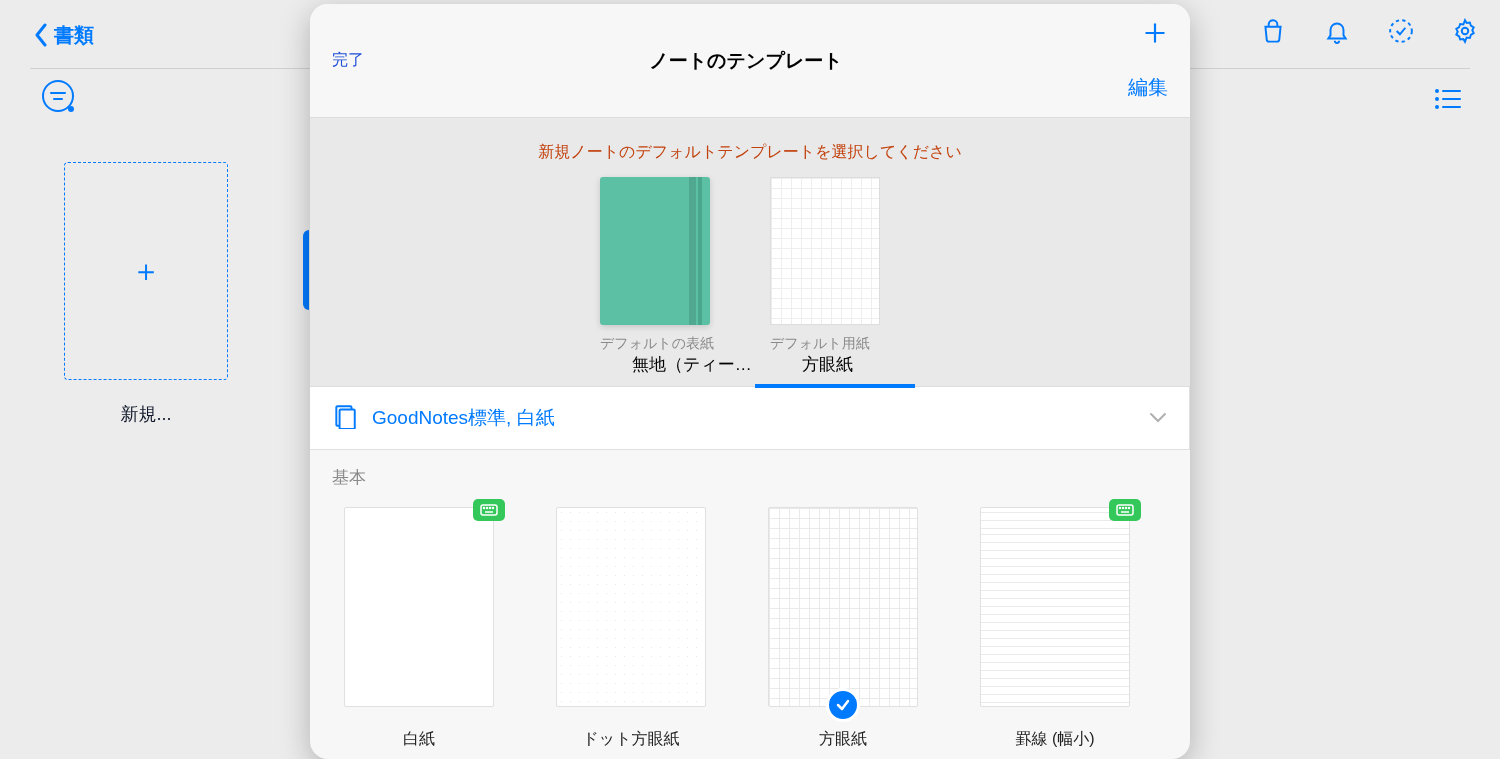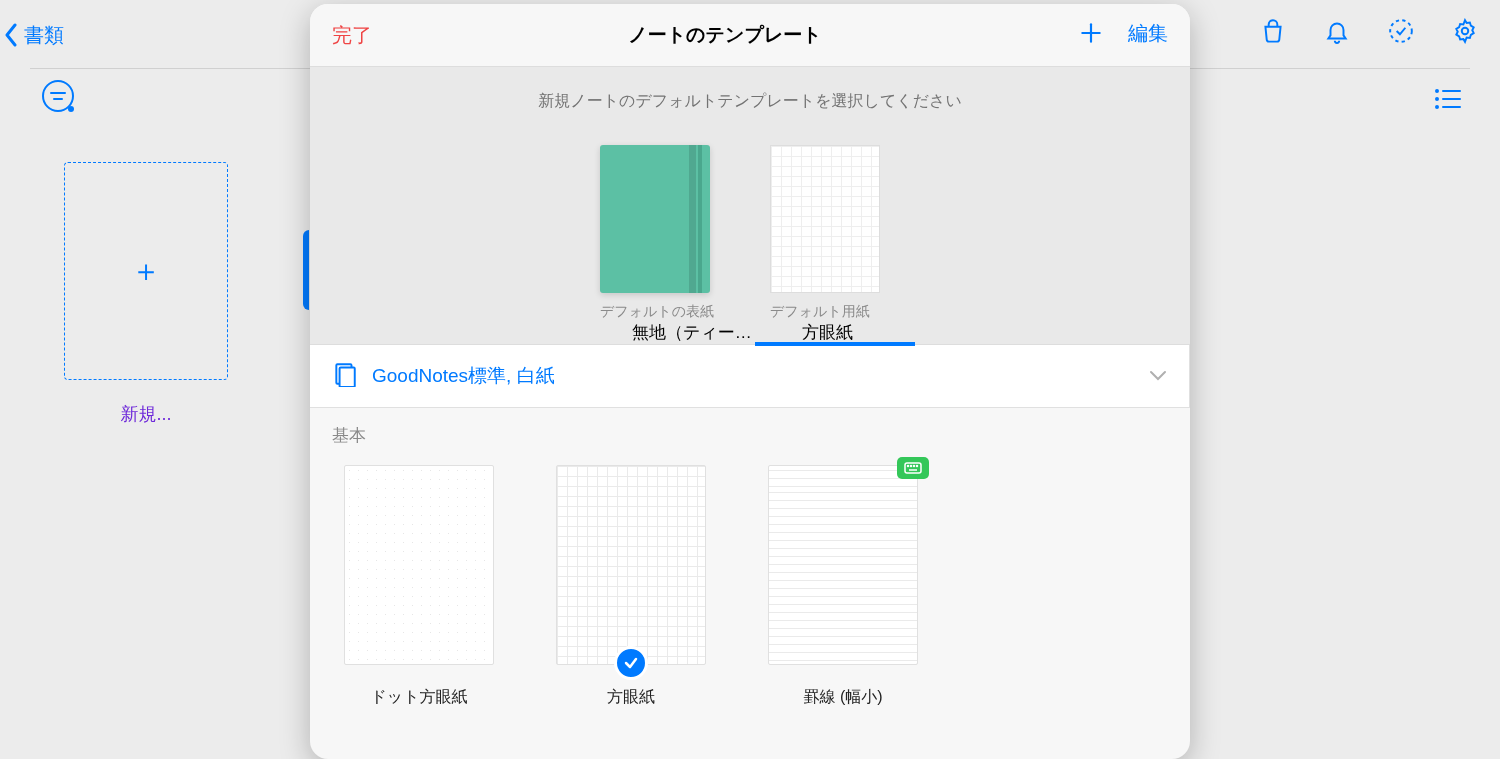--- a/index.html
+++ b/index.html
@@ -17,21 +17,22 @@
       background: #ececec;
     }
     .top-bar {
       position: absolute;
       top: 0;
       left: 0;
       right: 0;
       height: 70px;
       display: flex;
       align-items: center;
-      padding: 0 4px;
+      padding: 0 34px;
+      font-weight: bold;
     }
     .back-nav {
       display: flex;
       align-items: center;
       gap: 6px;
       color: #007aff;
       font-size: 20px;
       cursor: pointer;
     }
     .back-chevron {
@@ -100,21 +101,21 @@
       cursor: pointer;
       background: #ececec;
     }
     .dashed-box .plus {
       font-size: 30px;
       color: #007aff;
       font-weight: 300;
     }
     .new-label {
       margin-top: 22px;
-      color: #6d28d9;
+      color: #0f172a;
       font-size: 18px;
     }
     .selection-bar {
       position: absolute;
       top: 230px;
       left: 303px;
       width: 6px;
       height: 80px;
       background: #007aff;
       border-radius: 6px 0 0 6px;
@@ -134,47 +135,48 @@
       flex-direction: column;
     }
     .modal-header {
       display: flex;
       align-items: center;
       justify-content: space-between;
       padding: 16px 22px;
       background: #f7f7f7;
     }
     .done-btn {
-      color: #ef4444;
-      font-size: 20px;
+      color: #1d4ed8;
+      font-size: 16px;
       cursor: pointer;
     }
     .modal-title {
       font-size: 19px;
       font-weight: 600;
       color: #000;
     }
     .header-right {
       display: flex;
-      align-items: flex-start;
+      align-items: flex-end;
       gap: 24px;
+      flex-direction: column;
     }
     .add-btn { color: #007aff; cursor: pointer; }
     .edit-btn { color: #007aff; font-size: 20px; cursor: pointer; }
     .modal-top-section {
       background: #e9e9e9;
       padding: 24px 0 0 0;
       text-align: center;
       border-top: 1px solid #ddd;
       border-bottom: 1px solid #ddd;
     }
     .instruction {
-      color: #737373;
+      color: #c2410c;
       font-size: 16px;
-      margin-bottom: 33px;
+      margin-bottom: 14px;
     }
     .defaults-row {
       display: flex;
       justify-content: center;
       gap: 40px;
       padding-bottom: 0;
     }
     .default-item { text-align: left; width: 130px; position: relative; }
     .cover-thumb {
       width: 110px; height: 148px;
@@ -223,21 +225,21 @@
     }
     .default-item.active::after {
       content: '';
       position: absolute;
       left: -15px;
       right: -15px;
       bottom: -2px;
       height: 4px;
       background: #007aff;
     }
-    .default-item { padding-bottom: 0; }
+    .default-item { padding-bottom: 10px; }
     .filter-row {
       display: flex;
       background: #fff;
       border-bottom: 1px solid #e0e0e0;
       justify-content: flex-end;
     }
     .filter-cell {
       flex: 1;
       display: flex;
       align-items: center;
@@ -435,20 +437,35 @@
             <polyline points="2,3 9,10 16,3"></polyline>
           </svg>
       </span>
     </div>
   </div>
 
   <div class="category-label">基本</div>
 
   <div class="templates-grid">
     <div class="template-item">
+      <div class="template-thumb">
+        <div class="keyboard-badge">
+          <svg width="18" height="12" viewBox="0 0 18 12" fill="none" stroke="#fff" stroke-width="1.5">
+              <rect x="1" y="1" width="16" height="10" rx="2"></rect>
+              <circle cx="4" cy="4" r="0.5" fill="#fff"></circle>
+              <circle cx="7" cy="4" r="0.5" fill="#fff"></circle>
+              <circle cx="10" cy="4" r="0.5" fill="#fff"></circle>
+              <circle cx="13" cy="4" r="0.5" fill="#fff"></circle>
+              <line x1="5" y1="8" x2="13" y2="8"></line>
+            </svg>
+        </div>
+      </div>
+      <div class="template-label">白紙</div>
+    </div>
+    <div class="template-item">
       <div class="template-thumb dotgrid"></div>
       <div class="template-label">ドット方眼紙</div>
     </div>
     <div class="template-item">
       <div class="template-thumb grid">
         <div class="check-badge">
           <svg width="16" height="16" viewBox="0 0 16 16" fill="none" stroke="#fff" stroke-width="2.5" stroke-linecap="round" stroke-linejoin="round">
               <polyline points="3,8 7,12 13,4"></polyline>
             </svg>
         </div>

